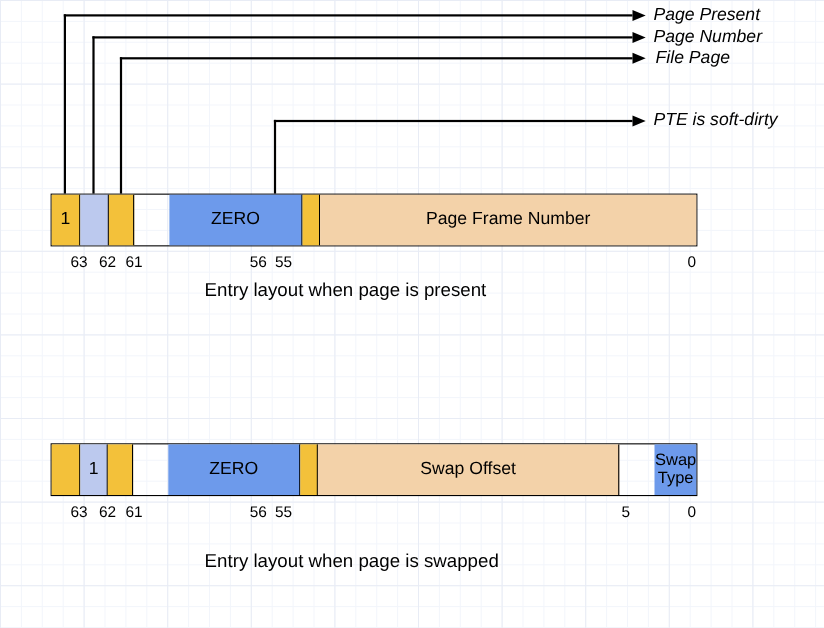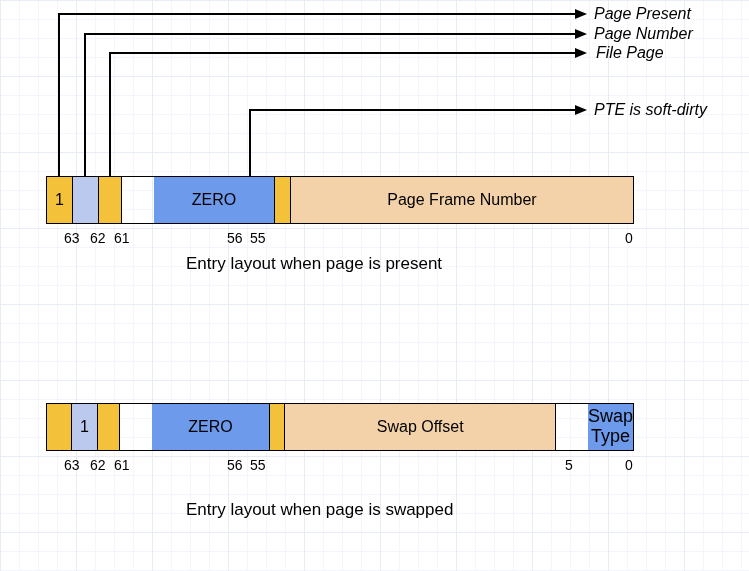--- a/index.html
+++ b/index.html
@@ -116,21 +116,21 @@
 <div class="bitnum" style="left:625px; top:230px;">0</div>
 <div class="caption" style="left:186px; top:254px;">Entry layout when page is present</div>
 
 <div class="entry" style="left:46px; top:403px; width:588px;">
   <div class="cell c-yellow" style="width:26px;"></div>
   <div class="cell c-lightblue" style="width:26px;">1</div>
   <div class="cell c-yellow" style="width:23px;"></div>
   <div class="cell c-blue" style="width:121px;">ZERO</div>
   <div class="cell c-yellow" style="width:16px;"></div>
   <div class="cell c-peach" style="width:278px;">Swap Offset</div>
-  <div class="cell c-blue" style="flex:1; font-size:18px; text-align:center; white-space:pre-line; line-height:1.1;">Swap
+  <div class="cell c-blue" style="flex:1; font-size:15px; text-align:center; white-space:pre-line; line-height:1.1;">Swap
 Type</div>
 </div>
 <div class="bitnum" style="left:64px;  top:457px;">63</div>
 <div class="bitnum" style="left:90px;  top:457px;">62</div>
 <div class="bitnum" style="left:114px; top:457px;">61</div>
 <div class="bitnum" style="left:227px; top:457px;">56</div>
 <div class="bitnum" style="left:250px; top:457px;">55</div>
 <div class="bitnum" style="left:565px; top:457px;">5</div>
 <div class="bitnum" style="left:625px; top:457px;">0</div>
 <div class="caption" style="left:186px; top:500px;">Entry layout when page is swapped</div>

